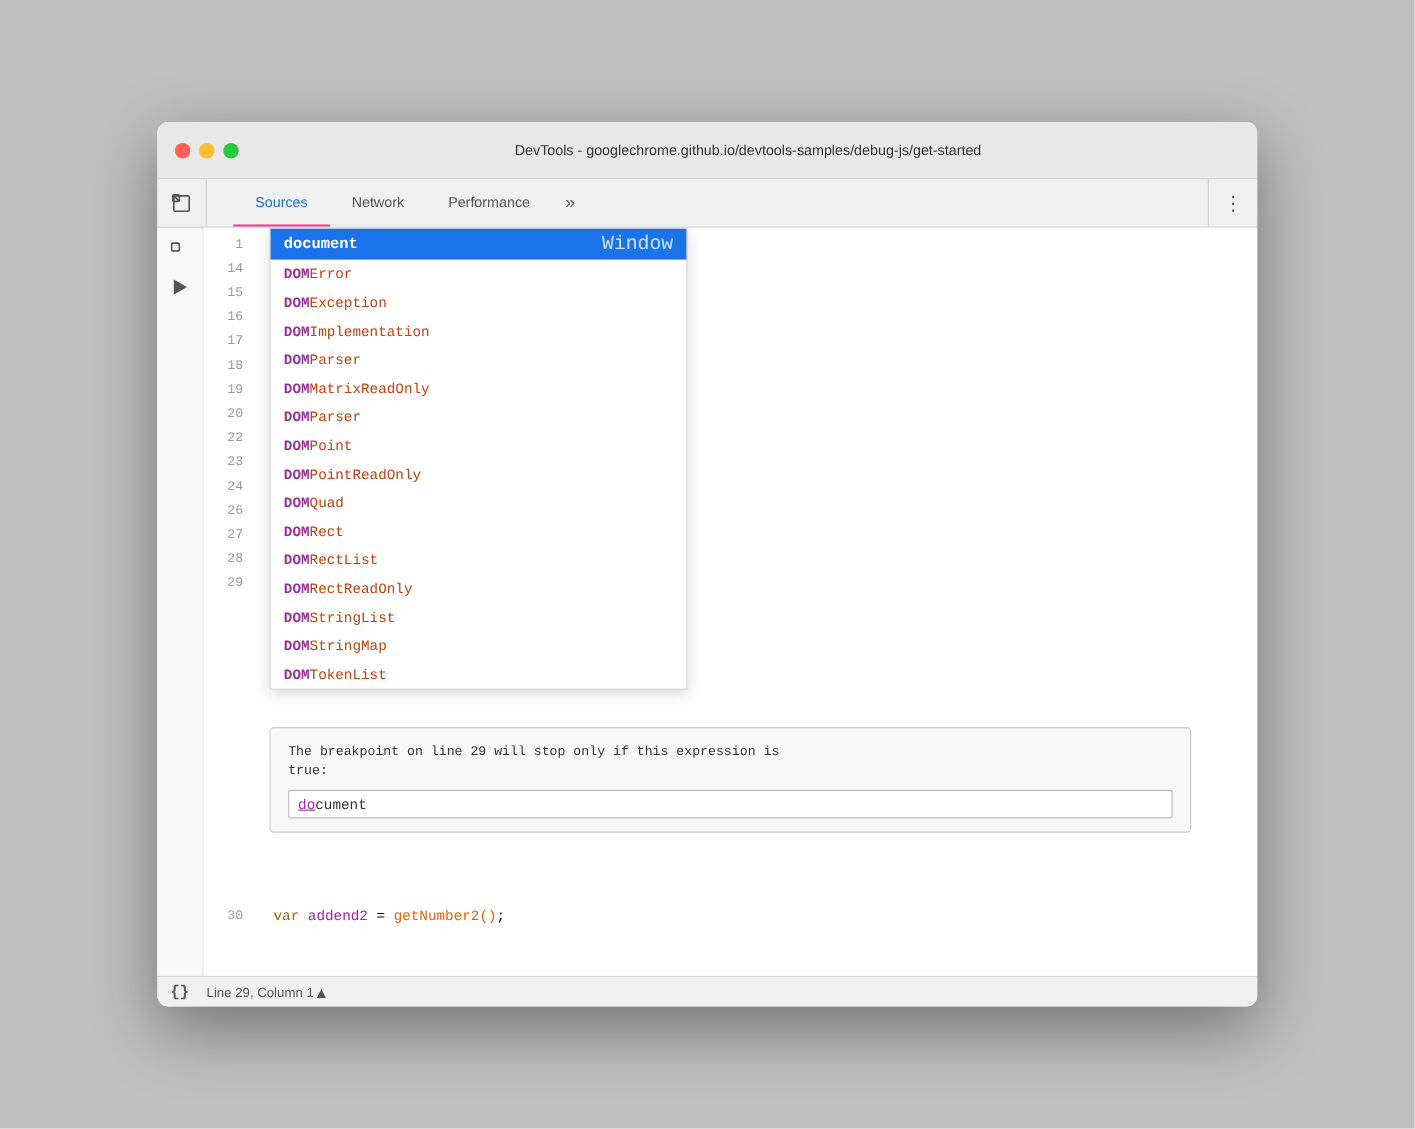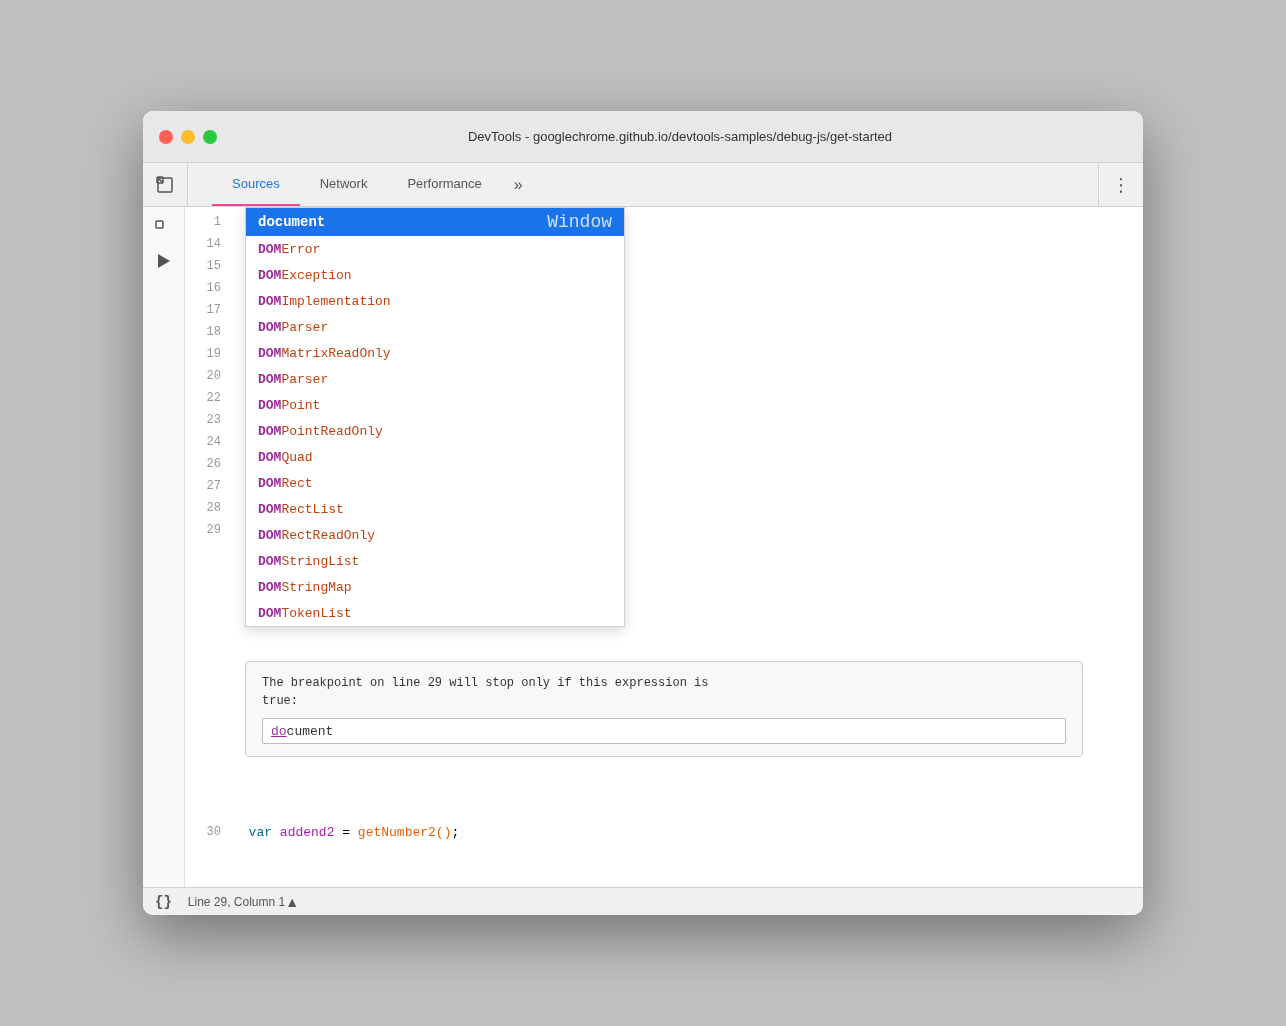--- a/index.html
+++ b/index.html
@@ -484,21 +484,21 @@
       <div class="breakpoint-tooltip">
         <div class="breakpoint-tooltip-text">The breakpoint on line 29 will stop only if this expression is<br>true:</div>
         <div class="breakpoint-input-wrapper">
           <span class="breakpoint-input-text"><span style="text-decoration: underline; color: #9b2d9b;">do</span>cument</span>
         </div>
       </div>
 
       <div style="position: absolute; bottom: 44px; left: 0; right: 0;">
         <div class="code-line">
           <span class="line-number">30</span>
-          <span class="line-content">  <span style="color:#0369a1;">var</span> <span style="color:#a21caf;">addend2</span> = <span style="color:#e36209;">getNumber2()</span>;</span>
+          <span class="line-content">  <span style="color:#a16207;">var</span> <span style="color:#a21caf;">addend2</span> = <span style="color:#e36209;">getNumber2()</span>;</span>
         </div>
       </div>
     </div>
   </div>
 
   <div class="status-bar">
     <div class="status-left">
       <span class="status-braces">{}</span>
       <span class="status-position">Line 29, Column 1</span>
     </div>

